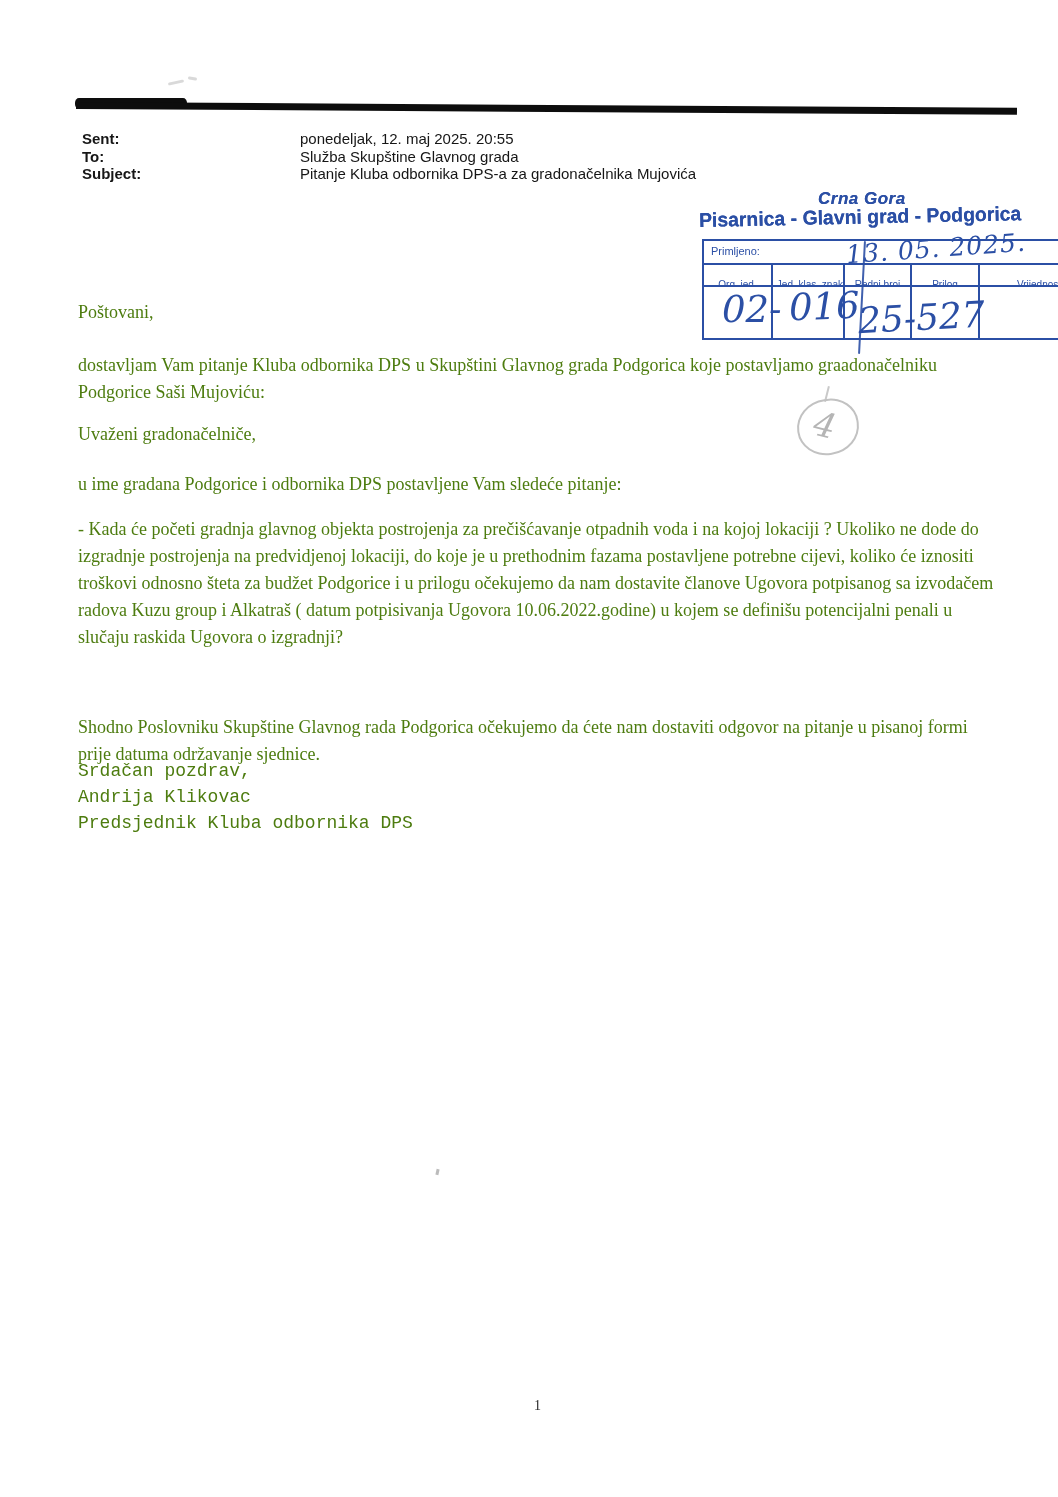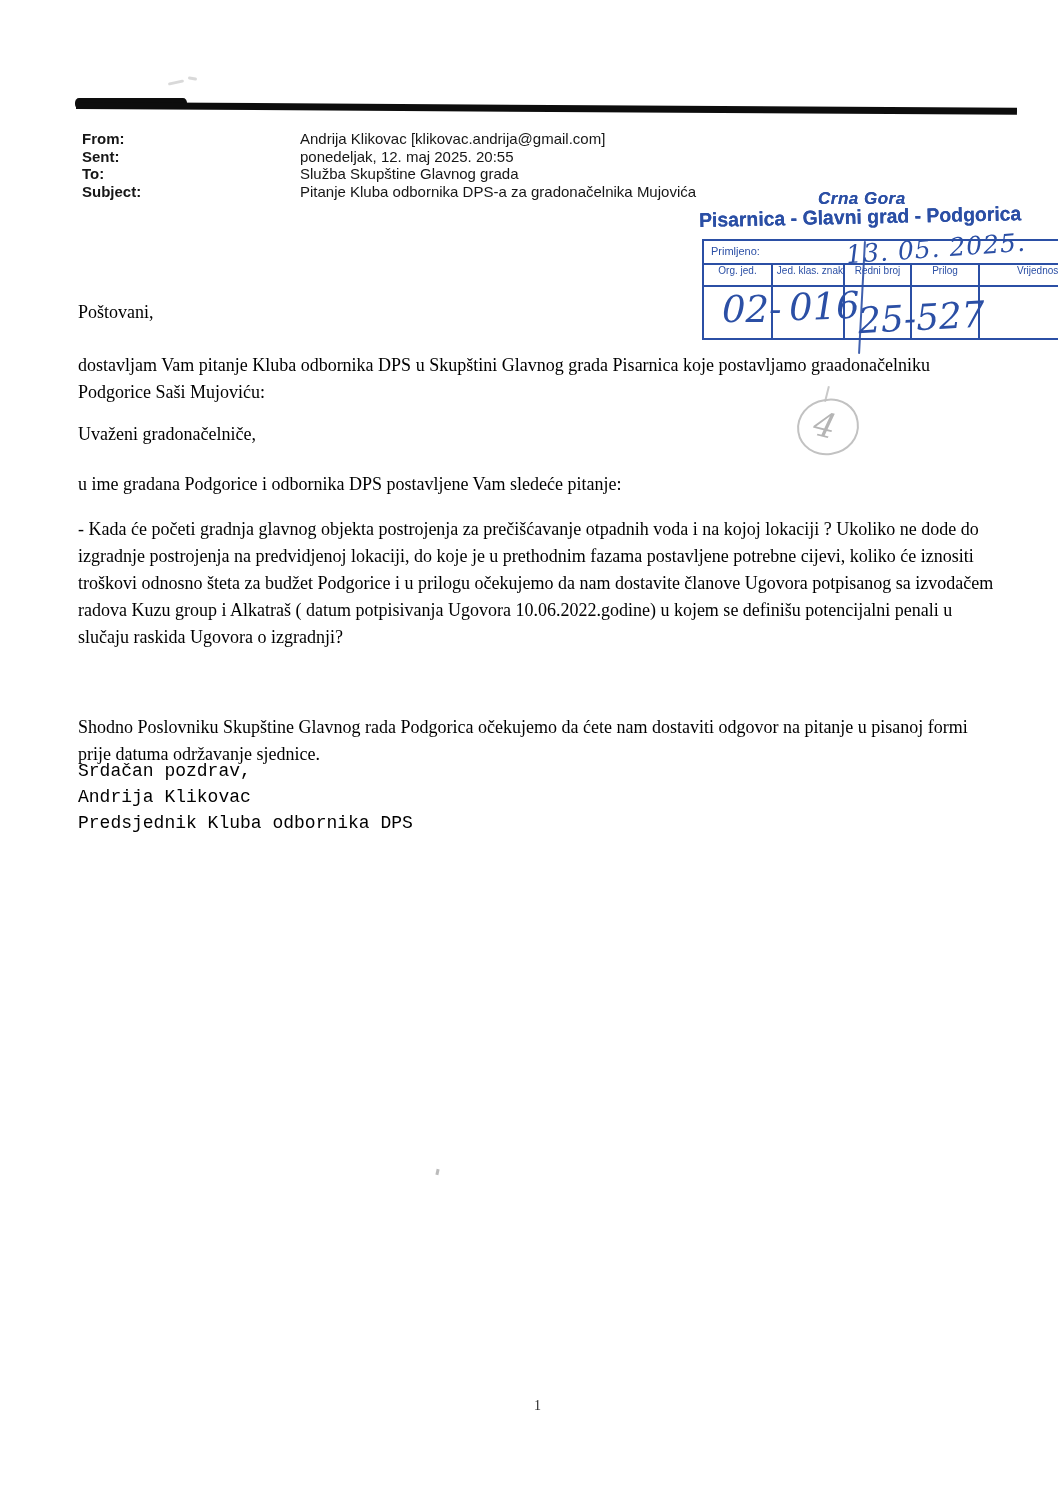--- a/index.html
+++ b/index.html
@@ -43,21 +43,21 @@
   }
   .stamp-table {
     position:absolute; left:702px; top:239px; width:398px; height:101px;
     border:2px solid #2b4fa5; box-sizing:border-box;
   }
   .st-row1 { height:24px; border-bottom:2px solid #2b4fa5; box-sizing:border-box;
     font-size:11px; padding:4px 0 0 7px; }
   .st-heads { display:flex; height:22px; border-bottom:2px solid #2b4fa5; box-sizing:border-box; }
   .st-vals  { display:flex; height:51px; }
   .st-cell { box-sizing:border-box; border-right:2px solid #2b4fa5; font-size:10px;
-    text-align:center; padding-top:0; overflow:hidden; white-space:nowrap; }
+    text-align:center; padding-top:14px; overflow:hidden; white-space:nowrap; }
   .st-cell:last-child { border-right:none; }
   .c1 { width:69px; } .c2 { width:72px;text-align:right; } .c3 { width:67px; } .c4 { width:68px; } .c5 { flex:1; }
 
   .hand {
     position:absolute; color:#2b4fa5; font-family:"DejaVu Serif", serif;
     font-style:italic; white-space:nowrap;
   }
   .penstroke {
     position:absolute; left:861px; top:241px; width:2px; height:113px;
     background:#2b4fa5; transform:rotate(3deg); border-radius:2px; opacity:.9;
@@ -74,21 +74,21 @@
     background:#c9c9c9; transform:rotate(14deg);
   }
   .num4 {
     position:absolute; left:814px; top:405px; font-size:34px; color:#b5b5b5;
     font-style:italic; font-family:"DejaVu Serif", serif; transform:rotate(14deg);
   }
 
   
   .para {
     position:absolute; left:78px; width:916px;
-    font-size:18px; line-height:27px; color:#000000;
+    font-size:18px; line-height:27px; color:#4d7c0f;
   }
   .sig { line-height:26px;font-family:Liberation Mono, monospace; }
 
   .speck { position:absolute; left:436px; top:1169px; width:3px; height:6px;
     background:#777; opacity:.5; transform:rotate(12deg); }
 
   .pageno {
     position:absolute; left:534px; top:1398px; font-size:14px; color:#2a2a2a;
     font-family:"Liberation Serif", serif;
   }
@@ -97,24 +97,20 @@
 <body>
 
 <div class="page">
 
   <div class="smudge" style="left:168px; top:81px; width:16px; height:3px; transform:rotate(-12deg);"></div>
   <div class="smudge" style="left:188px; top:77px; width:9px; height:3px; transform:rotate(8deg);"></div>
   <div class="topline-blob"></div>
   <div class="topline"></div>
 
   <div class="mail-header">
-    <div class="mh-row">
-      <span class="mh-label">From:</span>
-      <span class="mh-value">Andrija Klikovac [klikovac.andrija@gmail.com]</span>
-    </div>
     <div class="mh-row">
       <span class="mh-label">Sent:</span>
       <span class="mh-value">ponedeljak, 12. maj 2025. 20:55</span>
     </div>
     <div class="mh-row">
       <span class="mh-label">To:</span>
       <span class="mh-value">Služba Skupštine Glavnog grada</span>
     </div>
     <div class="mh-row">
       <span class="mh-label">Subject:</span>
@@ -149,21 +145,21 @@
     <div class="hand" style="left:789px; top:285px; font-size:37px; transform:rotate(-2deg);">016</div>
     <div class="hand" style="left:858px; top:297px; font-size:36px; transform:rotate(-3deg);">25-527</div>
     <div class="penstroke"></div>
   </div>
 
   <div class="circle4-tail"></div>
   <div class="circle4"></div>
   <div class="num4">4</div>
 
   <div class="para" style="top:299px;">Poštovani,</div>
-  <div class="para" style="top:352px; width:890px;">dostavljam Vam pitanje Kluba odbornika DPS u Skupštini Glavnog grada Pisarnica koje postavljamo graadonačelniku Podgorice Saši Mujoviću:</div>
+  <div class="para" style="top:352px; width:890px;">dostavljam Vam pitanje Kluba odbornika DPS u Skupštini Glavnog grada Podgorica koje postavljamo graadonačelniku Podgorice Saši Mujoviću:</div>
   <div class="para" style="top:421px;">Uvaženi gradonačelniče,</div>
   <div class="para" style="top:471px;">u ime gradana Podgorice i odbornika DPS postavljene Vam sledeće pitanje:</div>
   <div class="para" style="top:516px;">- Kada će početi gradnja glavnog objekta postrojenja za prečišćavanje otpadnih voda i na kojoj lokaciji ? Ukoliko ne dode do izgradnje postrojenja na predvidjenoj lokaciji, do koje je u prethodnim fazama postavljene potrebne cijevi, koliko će iznositi troškovi odnosno šteta za budžet Podgorice i u prilogu očekujemo da nam dostavite članove Ugovora potpisanog sa izvodačem radova Kuzu group i Alkatraš ( datum potpisivanja Ugovora 10.06.2022.godine) u kojem se definišu potencijalni penali u slučaju raskida Ugovora o izgradnji?</div>
   <div class="para" style="top:714px;">Shodno Poslovniku Skupštine Glavnog rada Podgorica očekujemo da ćete nam dostaviti odgovor na pitanje u pisanoj formi prije datuma održavanje sjednice.</div>
   <div class="para sig" style="top:758px;">
     <div>Srdačan pozdrav,</div>
     <div>Andrija Klikovac</div>
     <div>Predsjednik Kluba odbornika DPS</div>
   </div>
 

